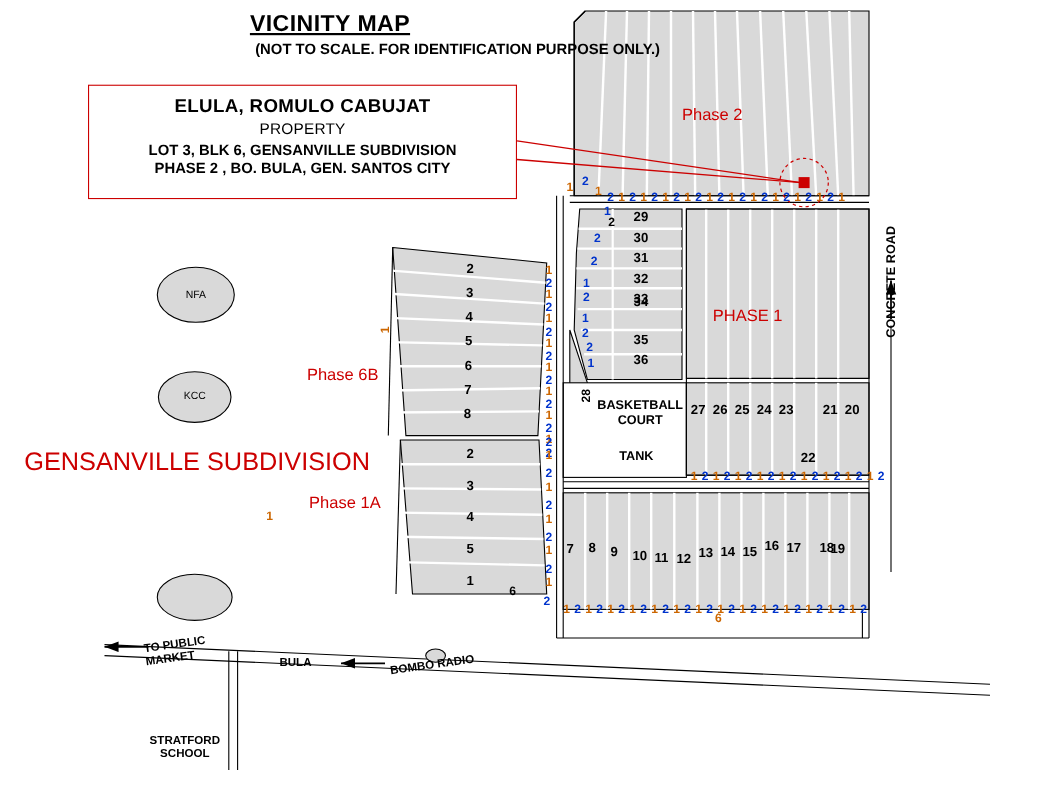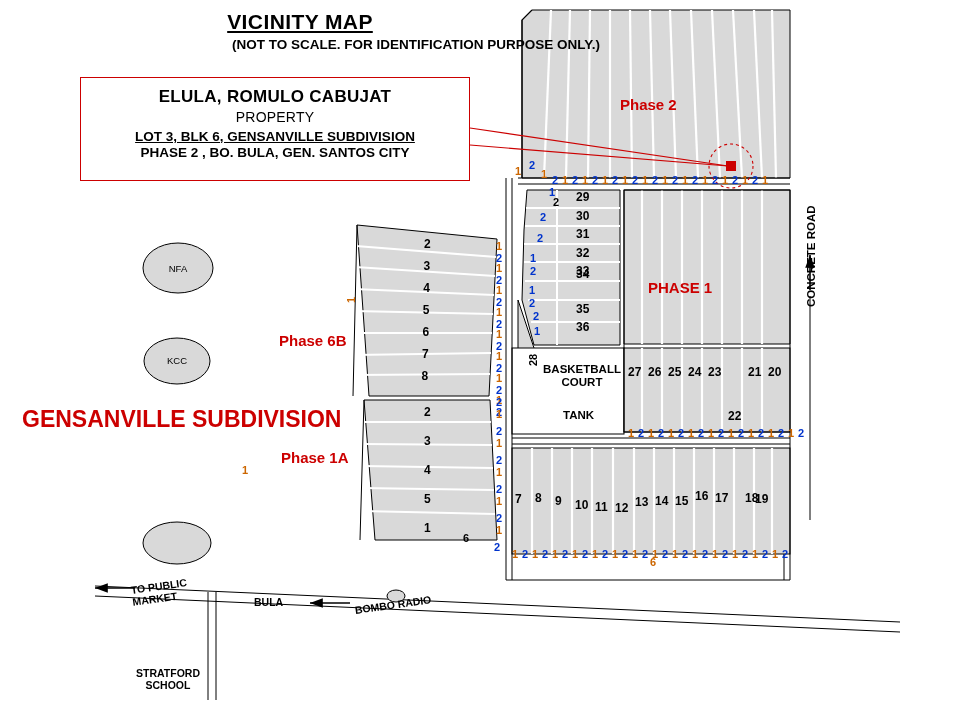--- a/index.html
+++ b/index.html
@@ -26,26 +26,26 @@
   }
 
   
   #callout{
     left:80px;top:77px;width:390px;height:104px;
     border:1.6px solid #cc0000;background:#fff;box-sizing:border-box;
     text-align:center;
   }
   #callout .l1{font-size:17px;font-weight:bold;margin-top:9px;letter-spacing:.3px;}
   #callout .l2{font-size:14px;margin-top:2px;letter-spacing:.2px;}
-  #callout .l3{font-size:13.5px;font-weight:bold;margin-top:4px;text-decoration:underline;}
+  #callout .l3{font-size:13.5px;font-weight:bold;margin-top:4px;}
   #callout .l4{font-size:13.5px;font-weight:bold;margin-top:1px;}
 
   
   .lbl{position:absolute;white-space:nowrap;}
-  .red{color:#cc0000;font-weight:bold;text-align:right;}
+  .red{color:#cc0000;font-weight:normal;text-align:right;}
   .blk{color:#000;}
   .num-blue{color:#0033cc;font-weight:bold;font-size:11px;}
   .num-orange{color:#cc6600;font-weight:bold;font-size:11px;}
   .num-black{color:#000;font-weight:bold;font-size:11px;}
   .lot-black{color:#000;font-weight:bold;font-size:12px;}
 
   #gensanville{left:22px;top:406px;font-size:23px;}
   #phase1{left:648px;top:279px;font-size:15px;}
   #phase2{left:620px;top:96px;font-size:15px;}
   #phase1a{left:281px;top:449px;font-size:15px;}

